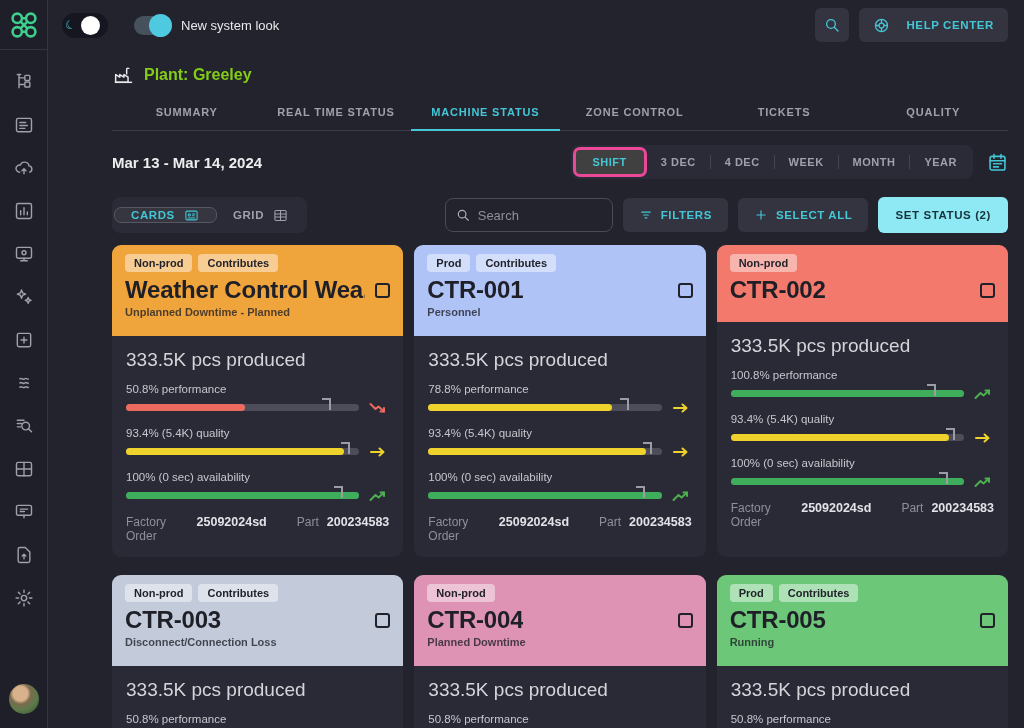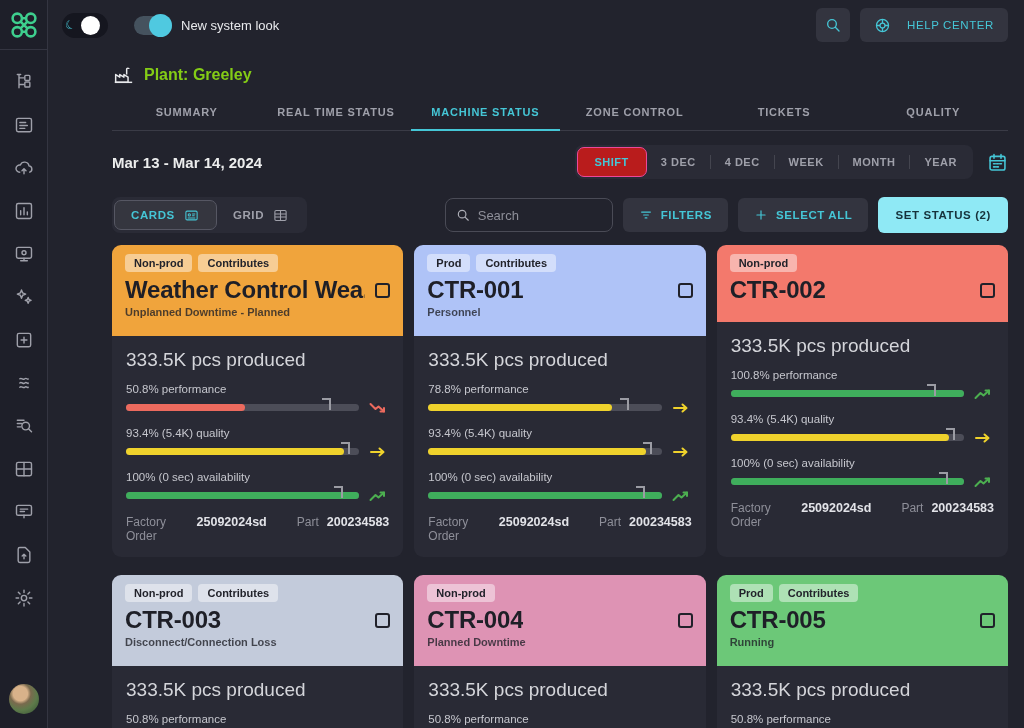--- a/index.html
+++ b/index.html
@@ -31,49 +31,49 @@
   .theme-toggle { width:46px; height:25px; border-radius:13px; background:#15161f; display:flex; align-items:center; padding:0 3px; gap:5px; cursor:pointer; }
   .theme-toggle .moon { font-size:12px; color:#45c6d6; line-height:1; transform:rotate(-18deg); }
   .theme-toggle .knob { width:19px; height:19px; border-radius:50%; background:#ffffff; }
   .look-toggle { margin-left:26px; display:flex; align-items:center; gap:9px; cursor:pointer; }
   .look-toggle .track { width:38px; height:19px; border-radius:10px; background:#45525e; position:relative; }
   .look-toggle .knob { position:absolute; right:0px; top:-2px; width:23px; height:23px; border-radius:50%; background:#4fc9e0; }
   .look-label { font-size:13px; color:#e8e9ec; }
   .topbar-right { margin-left:auto; display:flex; align-items:center; gap:10px; }
   .icon-btn { width:34px; height:34px; border-radius:6px; background:#33343f; display:flex; align-items:center; justify-content:center; color:#45c6d6; cursor:pointer; }
   .icon-btn svg { width:16px; height:16px; stroke:currentColor; fill:none; stroke-width:2; stroke-linecap:round; }
-  .help-btn { height:34px; border-radius:6px; background:#33343f; display:flex; align-items:center; gap:16px; padding:0 14px; color:#45c6d6; font-size:11.5px; font-weight:normal; letter-spacing:0.6px; cursor:pointer; }
+  .help-btn { height:34px; border-radius:6px; background:#33343f; display:flex; align-items:center; gap:16px; padding:0 14px; color:#45c6d6; font-size:11.5px; font-weight:bold; letter-spacing:0.6px; cursor:pointer; }
   .help-btn svg { width:17px; height:17px; stroke:currentColor; fill:none; stroke-width:1.8; }
 
   
   .plant-row { display:flex; align-items:center; gap:10px; padding:14px 16px 4px 64px; flex:none; }
   .plant-row svg { width:22px; height:22px; stroke:#e8e9ec; fill:none; stroke-width:1.6; stroke-linejoin:round; }
   .plant-title { font-size:16px; font-weight:bold; color:#84cc16; }
 
   
   .tabs { display:flex; margin:6px 16px 0 64px; border-bottom:1px solid #3a3b46; flex:none; }
   .tab { flex:1; text-align:center; padding:10px 0 12px; font-size:11px; font-weight:bold; letter-spacing:0.8px; color:#9fa0aa; cursor:pointer; position:relative; }
   .tab.active { color:#45c6d6; }
   .tab.active::after { content:""; position:absolute; left:0; right:0; bottom:-1px; height:2px; background:#45c6d6; }
 
   
   .date-row { display:flex; align-items:center; padding:14px 16px 0 64px; flex:none;justify-content:flex-end; }
   .date-range { font-size:15px; font-weight:bold; color:#eceded; }
   .date-right { margin-left:auto; display:flex; align-items:center; gap:14px; }
   .period-group { display:flex; align-items:center; background:#2a2b36; border-radius:8px; padding:2px; height:34px; }
   .period { font-size:11px; font-weight:bold; letter-spacing:0.5px; color:#9fa0aa; padding:0 14px; cursor:pointer; display:flex; align-items:center; height:30px; }
-  .period.active { color:#45c6d6; background:#b91c1c; border:1px solid #ec4899; border-radius:7px; padding:12px 17px; }
+  .period.active { color:#45c6d6; background:#404040; border:3px solid #ec4899; border-radius:7px; padding:12px 17px; }
   .period-sep { width:1px; height:14px; background:#44454f; }
   .calendar-icon { color:#45c6d6; cursor:pointer; display:flex; }
   .calendar-icon svg { width:21px; height:21px; stroke:currentColor; fill:none; stroke-width:1.8; stroke-linecap:round; }
 
   
   .toolbar { display:flex; align-items:center; padding:18px 16px 0 64px; flex:none; }
   .view-toggle { display:flex; align-items:center; background:#2a2b36; border-radius:8px; padding:2px; height:36px; }
-  .view-opt { display:flex; align-items:center; gap:8px; padding:0 16px; height:30px; font-size:11.5px; font-weight:bold; letter-spacing:0.6px; color:#9fa0aa; cursor:pointer; }
+  .view-opt { display:flex; align-items:center; gap:8px; padding:0 16px; height:16px; font-size:11.5px; font-weight:bold; letter-spacing:0.6px; color:#9fa0aa; cursor:pointer; }
   .view-opt svg { width:17px; height:15px; stroke:currentColor; fill:none; stroke-width:1.7; }
   .view-opt.active { color:#45c6d6; background:#35363f; border:1px solid #565763; border-radius:7px; }
   .toolbar-right { margin-left:auto; display:flex; align-items:center; gap:10px; }
   .search-box { width:168px; height:34px; border:1px solid #4a4b56; border-radius:8px; background:transparent; display:flex; align-items:center; padding:0 10px; gap:8px; }
   .search-box svg { width:14px; height:14px; stroke:#aeafb8; fill:none; stroke-width:2; stroke-linecap:round; flex:none; }
   .search-box input { border:none; outline:none; background:transparent; color:#e8e9ec; font-size:13px; width:100%; font-family:"Liberation Sans",sans-serif; }
   .search-box input::placeholder { color:#8e8f99; }
   .tool-btn { height:34px; border-radius:6px; background:#33343f; display:flex; align-items:center; gap:8px; padding:0 16px; color:#45c6d6; font-size:11.5px; font-weight:bold; letter-spacing:0.6px; cursor:pointer; border:none; font-family:"Liberation Sans",sans-serif; }
   .tool-btn svg { width:14px; height:14px; stroke:currentColor; fill:none; stroke-width:2; stroke-linecap:round; }
   .primary-btn { height:36px; border-radius:6px; background:#8fe9f5; color:#16323b; font-size:11.5px; font-weight:bold; letter-spacing:0.6px; padding:0 17px; border:none; cursor:pointer; font-family:"Liberation Sans",sans-serif; }

